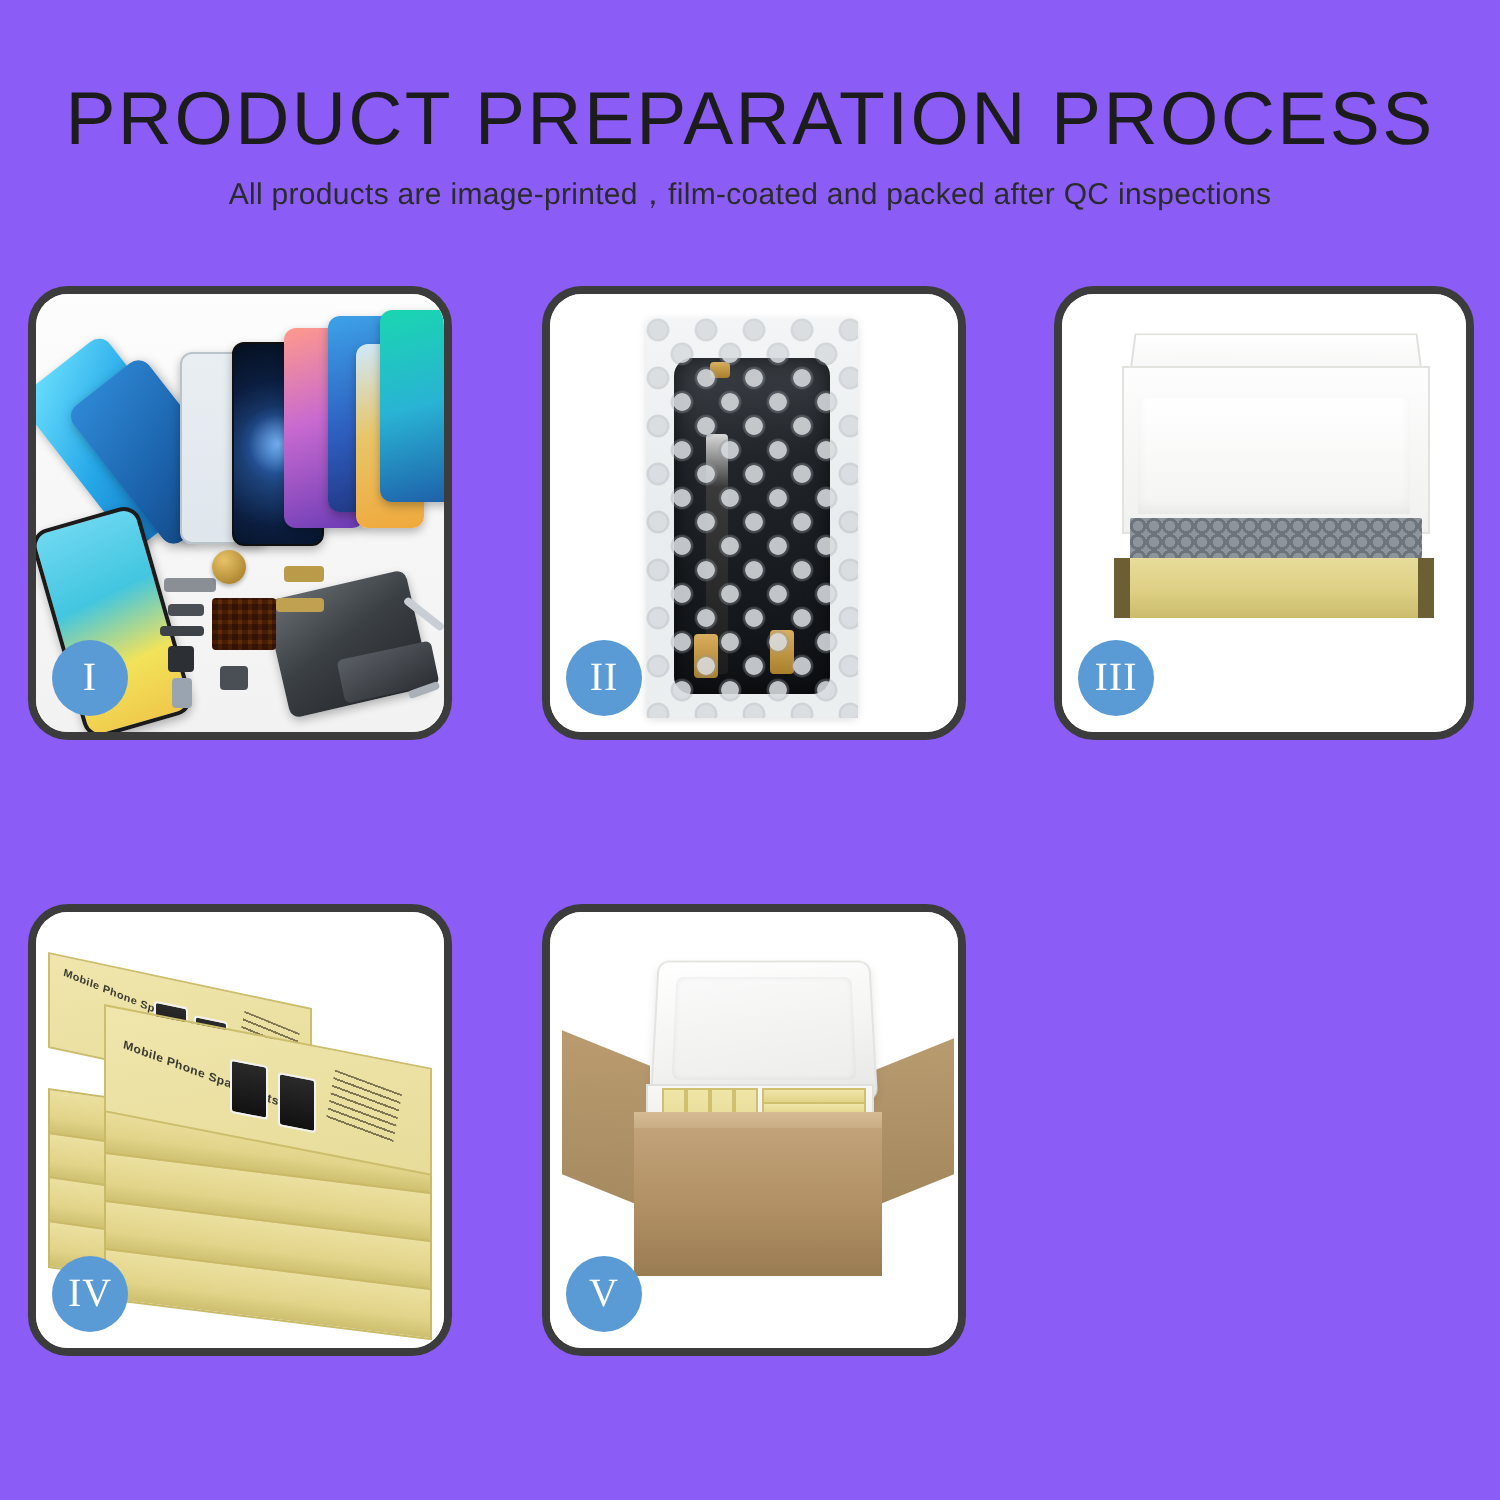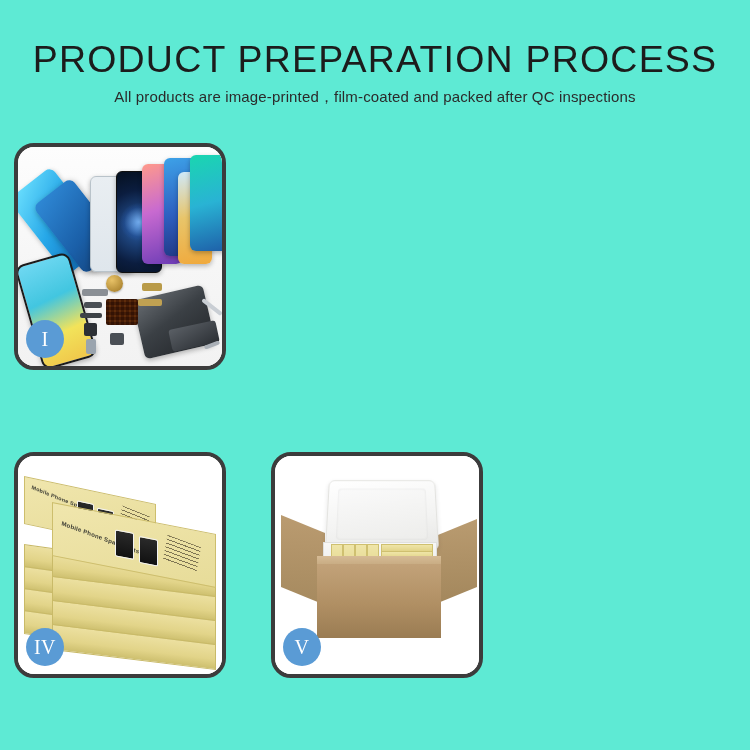--- a/index.html
+++ b/index.html
@@ -12,21 +12,21 @@
     height: 750px;
     overflow: hidden;
     font-family: "Liberation Sans", sans-serif;
     -webkit-font-smoothing: antialiased;
   }
 
   #page {
     position: relative;
     width: 750px;
     height: 750px;
-    background: #5eead4;
+    background: #8b5cf6;
   }
 
   
   .header {
     position: absolute;
     left: 0; top: 0;
     width: 750px;
     text-align: center;
   }
   .title {
@@ -437,21 +437,48 @@
       <div class="part" style="left:124px; top:136px; width:20px; height:8px; background:#b99b49; border-radius:2px;"></div>
       <div class="part" style="left:120px; top:152px; width:24px; height:7px; background:#c0a152; border-radius:2px;"></div>
       <div class="part" style="left:152px; top:178px; width:48px; height:22px; background:linear-gradient(160deg,#5a5f65,#2b2f34); border-radius:3px; transform:rotate(-12deg);"></div>
       <div class="part" style="left:182px; top:158px; width:24px; height:4px; background:#c9ced4; transform:rotate(38deg); border-radius:2px;"></div>
       <div class="part" style="left:186px; top:196px; width:16px; height:4px; background:#aab0b7; transform:rotate(-20deg); border-radius:2px;"></div>
 
       <div class="badge">I</div>
     </div>
   </div>
 
-
+  <div class="panel" style="left:271px; top:143px; width:212px; height:227px;">
+    <div class="panel-inner">
+      <div class="p2-bg"></div>
+      <div class="bubble-pack">
+        <div class="screen-in"></div>
+        <div class="flex-strip"></div>
+        <div class="gold-tab" style="left:24px; top:158px;"></div>
+        <div class="gold-tab" style="left:62px; top:156px;"></div>
+        <div class="gold-tab" style="left:32px; top:22px; width:10px; height:8px;"></div>
+        <div class="bubbles"></div>
+      </div>
+      <div class="badge">II</div>
+    </div>
+  </div>
+
+  <div class="panel" style="left:527px; top:143px; width:210px; height:227px;">
+    <div class="panel-inner">
+      <div class="p3-bg"></div>
+      <div class="bx3-backflap"></div>
+      <div class="bx3-inner"></div>
+      <div class="bx3-foam"></div>
+      <div class="bx3-grey"></div>
+      <div class="bx3-yellow"></div>
+      <div class="bx3-ytab" style="left:26px;"></div>
+      <div class="bx3-ytab" style="left:178px;"></div>
+      <div class="badge">III</div>
+    </div>
+  </div>
 
   <div class="panel" style="left:14px; top:452px; width:212px; height:226px;">
     <div class="panel-inner">
       <div class="p4-bg"></div>
 
       <div class="stack-box" style="left:6px; top:96px;  width:112px; height:22px; transform:skewY(8deg);"></div>
       <div class="stack-box" style="left:6px; top:118px; width:112px; height:22px; transform:skewY(8deg);"></div>
       <div class="stack-box" style="left:6px; top:140px; width:112px; height:22px; transform:skewY(8deg);"></div>
       <div class="stack-box" style="left:6px; top:162px; width:112px; height:22px; transform:skewY(8deg);"></div>
 

